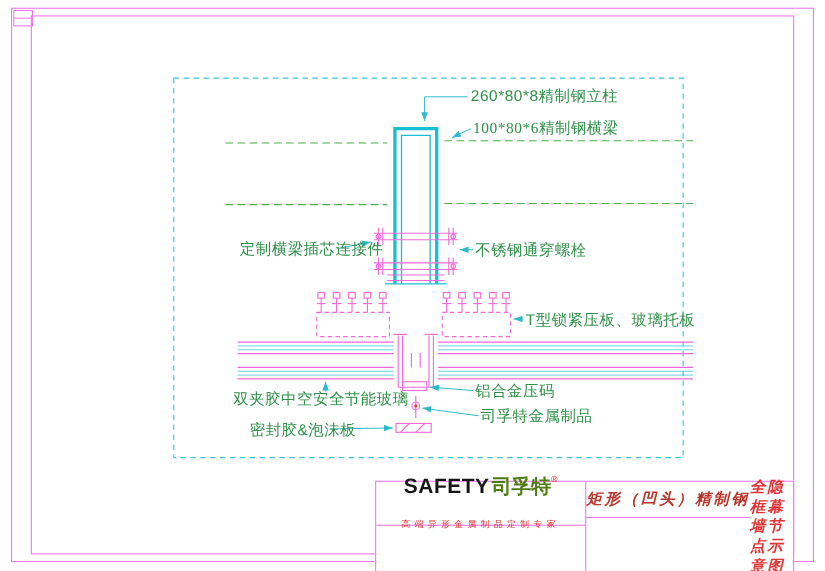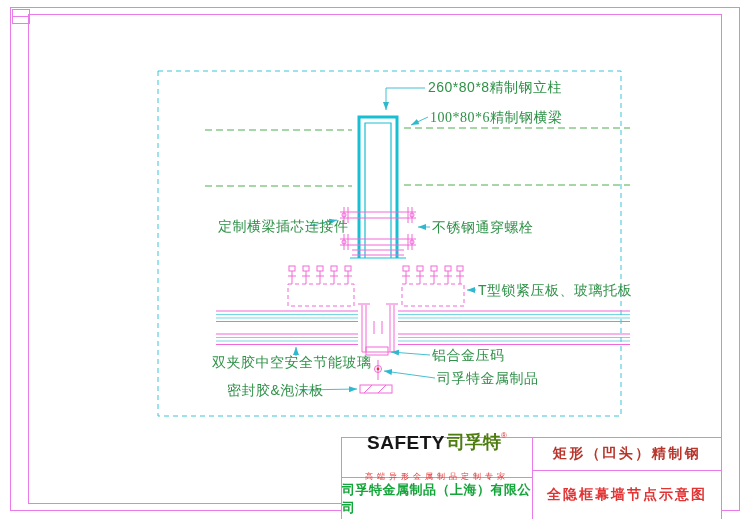--- a/index.html
+++ b/index.html
@@ -22,21 +22,21 @@
   
   .title-block { position:absolute; left:341px; top:437px; width:381px; height:83px; border:1px solid #ea7cea; display:flex; background:#fff; }
   .tb-left { width:191px; border-right:1px solid #ea7cea; display:flex; flex-direction:column; }
   .tb-logo-cell { height:40px; border-bottom:1px solid #ea7cea; display:flex; flex-direction:column; align-items:center; justify-content:center; }
   .brand-line { line-height:1; display:flex; align-items:flex-start; }
   .brand-en { font-weight:bold; font-size:19px; color:#161616; letter-spacing:0.5px; }
   .brand-cn { font-weight:bold; font-size:18px; color:#4d7c0f; margin-left:2px; }
   .reg { font-size:8px; color:#e33030; margin-top:-1px; }
   .slogan { font-size:8px; color:#e33030; letter-spacing:4px; margin-top:19px; }
   .tb-company-cell { flex:1; display:flex; align-items:center; justify-content:center; color:#14a53a; font-size:13px; font-weight:bold; font-family:"Liberation Serif", serif; letter-spacing:0.5px; }
-  .tb-right { flex:1; display:flex; flex-direction:column; }
+  .tb-right { flex:1; display:flex; flex-direction:row;font-style:italic; }
   .tb-product { height:33px; border-bottom:1px solid #ea7cea; display:flex; align-items:center; justify-content:center; color:#b8352c; font-size:14px; letter-spacing:2.5px; font-weight:bold; font-family:"Liberation Serif", serif; }
   .tb-drawing { flex:1; display:flex; align-items:center; justify-content:center; color:#e23434; font-size:14px; letter-spacing:2px; font-weight:bold; font-family:"Liberation Serif", serif; }
 </style>
 </head>
 <body>
 
 <div class="page">
 
   <div class="frame-outer"></div>
   <div class="frame-inner"></div>
@@ -197,21 +197,20 @@
   <div class="title-block">
     <div class="tb-left">
       <div class="tb-logo-cell">
         <div class="brand-line">
           <span class="brand-en">SAFETY</span>
           <span class="brand-cn">司孚特</span>
           <span class="reg">®</span>
         </div>
         <div class="slogan">高端异形金属制品定制专家</div>
       </div>
-      <div class="tb-company-cell">司孚特金属制品（上海）有限公司</div>
     </div>
     <div class="tb-right">
       <div class="tb-product">矩形（凹头）精制钢</div>
       <div class="tb-drawing">全隐框幕墙节点示意图</div>
     </div>
   </div>
 
 </div>
 
 </body></html>

